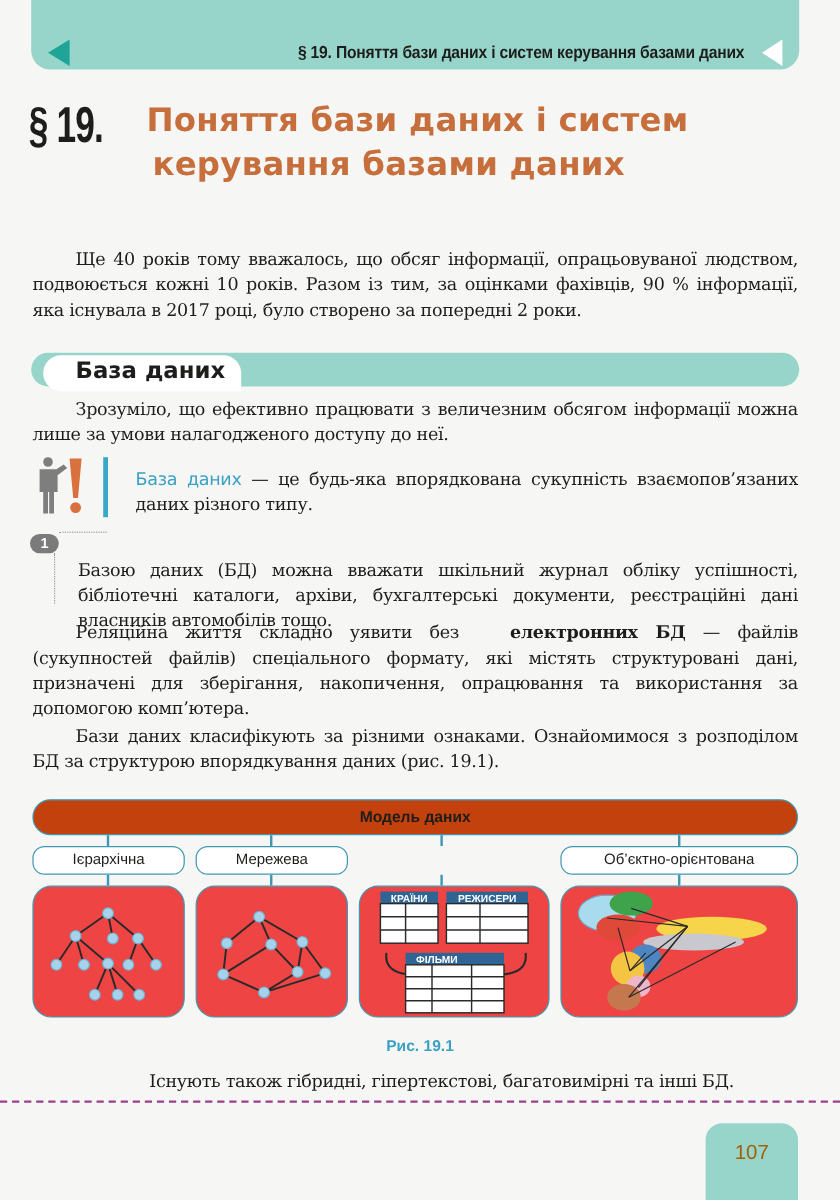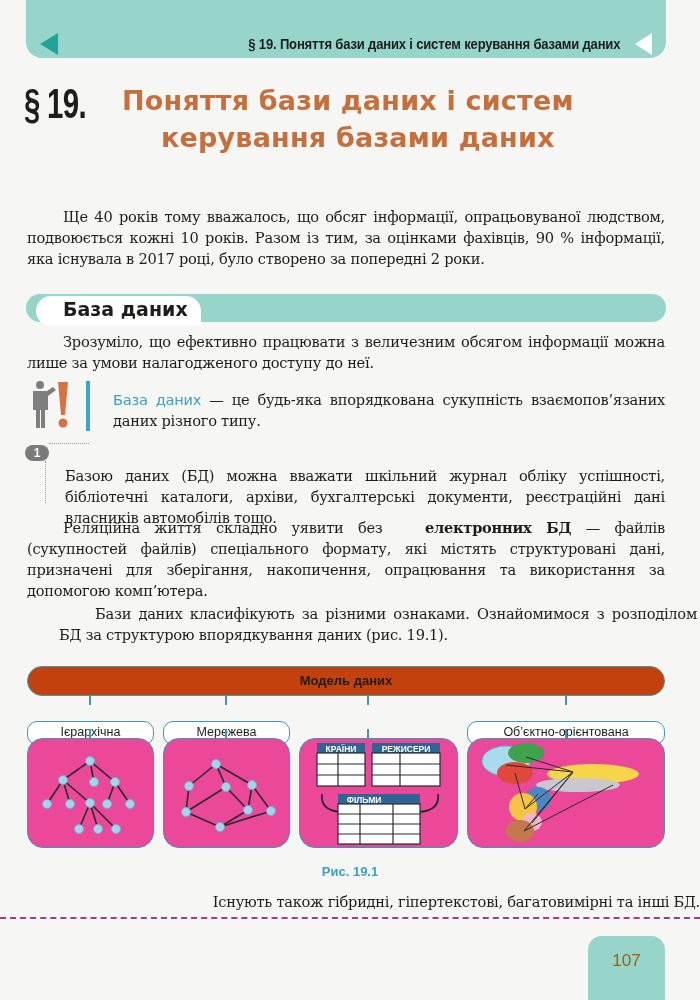--- a/index.html
+++ b/index.html
@@ -30,21 +30,21 @@
     .section-num {
       position: absolute; left: 24px; top: 80px;
       font-family: "Liberation Sans", sans-serif; font-size: 42px; font-weight: bold;
       color: #1d1d1b; transform: scaleX(0.7); transform-origin: left center; letter-spacing: -1px;
     }
     .section-title {
       position: absolute; left: 122px; top: 82px;
       font-family: "DejaVu Sans", sans-serif; font-weight: bold; font-size: 27px; line-height: 37px;
       color: #c76f3c; letter-spacing: 0.2px;
     }
-    .section-title .t2 { display: block; padding-left: 5px; margin-left: 34px; }
+    .section-title .t2 { display: block; padding-left: 5px; }
 
     .para {
       position: absolute; left: 27px; width: 638px;
       font-family: "DejaVu Serif", serif; font-size: 14.6px; line-height: 21px;
       text-align: justify; color: #1d1d1b; letter-spacing: -0.25px;
     }
     .para .indent { display: inline-block; width: 36px; }
 
     .subhead-band {
       position: absolute; left: 26px; top: 294px; width: 640px; height: 28px;
@@ -73,38 +73,38 @@
     .num-dotline-v { position: absolute; left: 45px; top: 461px; height: 42px; border-left: 1px dotted #999; }
 
     .diagram { position: absolute; left: 27px; top: 666px; width: 640px; height: 190px; }
     .d-top {
       position: absolute; left: 0; top: 0; width: 638px; height: 30px;
       background: #c2410c; border: 1.5px solid #3e97b3; border-radius: 15px;
       font-family: "Liberation Sans", sans-serif; font-weight: bold; font-size: 13px;
       text-align: center; line-height: 27px; color: #1d1d1b;
     }
     .d-cat {
-      position: absolute; top: 55px; height: 24px; background: #ffffff;
+      position: absolute; top: 39px; height: 24px; background: #ffffff;
       border: 1.5px solid #3e97b3; border-radius: 10px;
       font-family: "Liberation Sans", sans-serif; font-size: 12.5px; text-align: center; line-height: 21px;
       color: #1d1d1b;
     }
     .d-line { position: absolute; width: 1.5px; background: #3e97b3; }
     .d-box {
-      position: absolute; top: 72px; height: 110px; background: #ec4899;
+      position: absolute; top: 72px; height: 110px; background: #ef4444;
       border: 1.5px solid #3e97b3; border-radius: 16px;
     }
     .d-box svg { position: absolute; left: 0; top: 0; }
 
     .fig-caption {
       position: absolute; left: 0; width: 700px; top: 864px; text-align: center;
       font-family: "Liberation Sans", sans-serif; font-weight: bold; font-size: 13px; color: #3aa0c4;
     }
     .closing {
-      position: absolute; left: 0; width: 700px; top: 893px; text-align: right;
+      position: absolute; left: 0; width: 700px; top: 893px; text-align: center;
       font-family: "DejaVu Serif", serif; font-size: 14.6px; color: #1d1d1b; letter-spacing: -0.25px; padding-left: 36px;
     }
     .dash-line {
       position: absolute; left: 0; top: 917px; width: 700px; border-top: 2px dashed #9b3e8c;
     }
     .page-tab {
       position: absolute; left: 588px; top: 936px; width: 77px; height: 70px;
       background: #97d5cb; border-radius: 14px 14px 0 0;
     }
     .page-num {
@@ -143,21 +143,21 @@
 <div class="important-bar"></div>
 <p class="para" style="top:389px; left:113px; width:552px;"><span class="def-term">База даних</span><span> — це будь-яка впорядкована сукупність взаємопов’язаних даних різного типу.</span></p>
 
 <div class="num-dotline-h"></div>
 <div class="num-badge">1</div>
 <div class="num-dotline-v"></div>
 <p class="para" style="top:465px; left:65px; width:600px;">Базою даних (БД) можна вважати шкільний журнал обліку успішності, бібліотечні каталоги, архіви, бухгалтерські документи, реєстраційні дані власників автомобілів тощо.</p>
 
 <p class="para" style="top:517px;"><span class="indent"></span><span>Реляційна життя складно уявити без </span><b style="font-family:'DejaVu Serif',serif;margin-left:28px;">електронних БД</b><span> — файлів (сукупностей файлів) спеціального формату, які містять структуровані дані, призначені для зберігання, накопичення, опрацювання та використання за допомогою комп’ютера.</span></p>
 
-<p class="para" style="top:603px;margin-left:32px;"><span class="indent"></span><span>Бази даних класифікують за різними ознаками. Ознайомимося з розподілом БД за структурою впорядкування даних (рис. 19.1).</span></p>
+<p class="para" style="top:603px;"><span class="indent"></span><span>Бази даних класифікують за різними ознаками. Ознайомимося з розподілом БД за структурою впорядкування даних (рис. 19.1).</span></p>
 
 <div class="diagram">
   <div class="d-top">Модель даних</div>
 
   <div class="d-line" style="left:62px; top:30px; height:9px;"></div>
   <div class="d-line" style="left:198px; top:30px; height:9px;"></div>
   <div class="d-line" style="left:340px; top:30px; height:9px;"></div>
   <div class="d-line" style="left:538px; top:30px; height:9px;"></div>
 
   <div class="d-cat" style="left:0; width:127px;">Ієрархічна</div>

